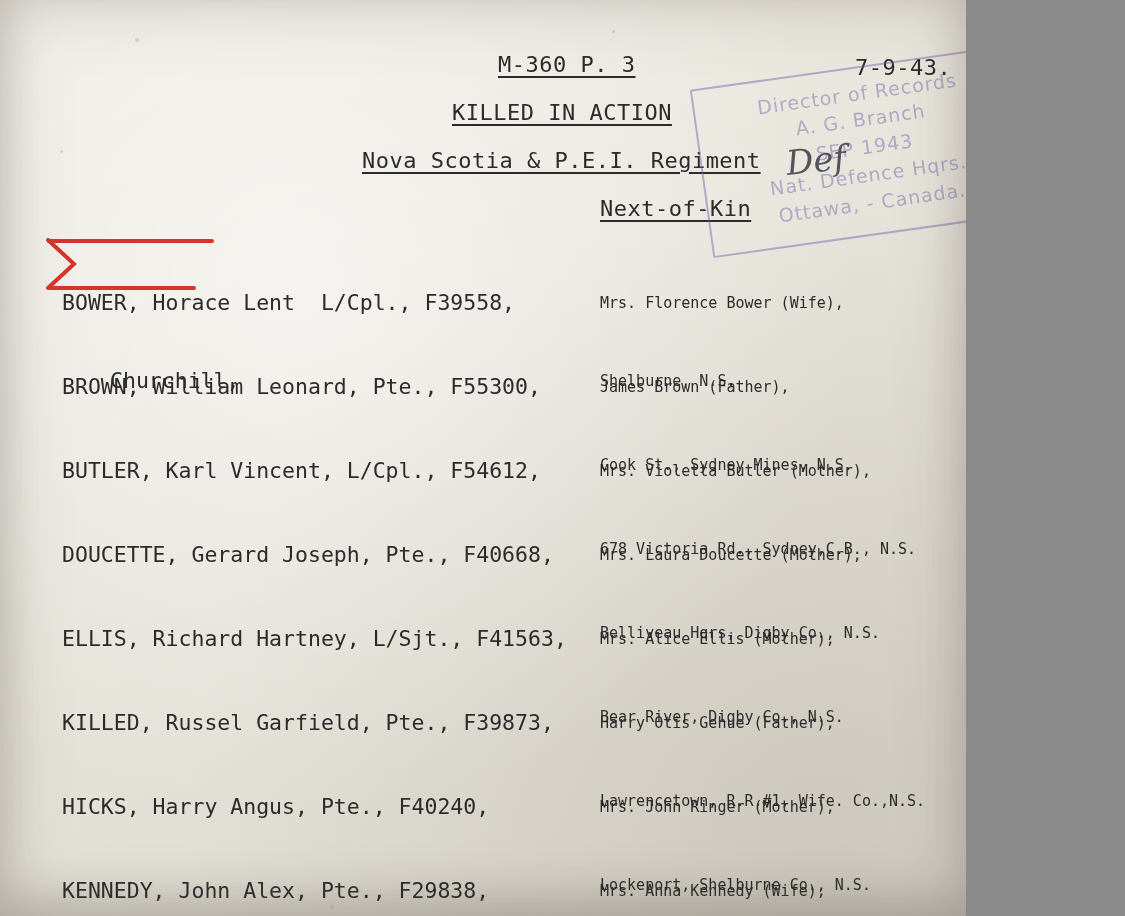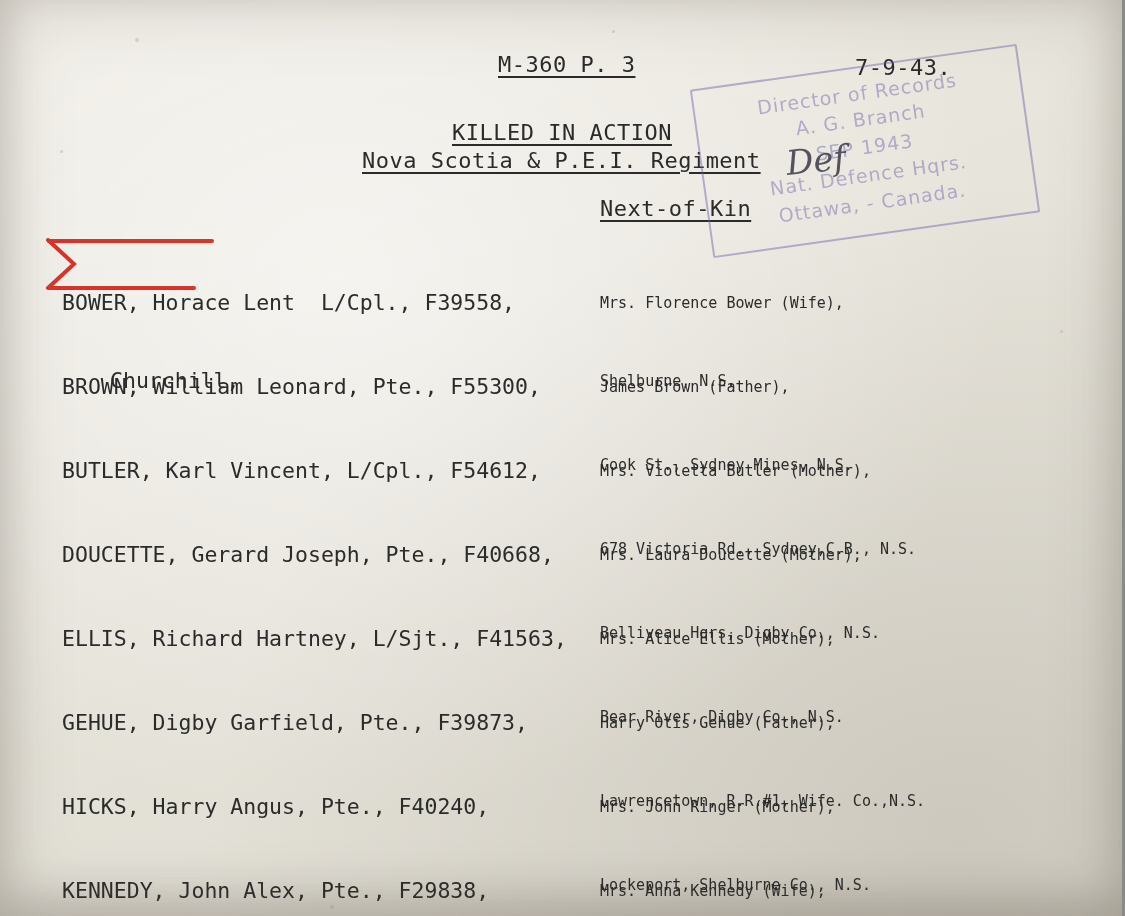--- a/index.html
+++ b/index.html
@@ -2,21 +2,21 @@
 <html><head>
 <meta charset="utf-8">
 <style>
   html, body {
     margin: 0;
     padding: 0;
     background: #8a8a8a;
   }
   .page {
     position: relative;
-    width: 1122px;
+    width: 966px;
     height: 916px;
     background: #bef264;
     overflow: hidden;
     font-family: "DejaVu Sans Mono", monospace;
     color: #2b2b2b;
   }
   
   .paper-tint {
     position: absolute;
     inset: 0;
@@ -42,21 +42,21 @@
     font-size: 22px;
     letter-spacing: 0.5px;
     white-space: pre;
   }
   .ul {
     text-decoration: underline;
     text-underline-offset: 4px;
   }
   .title-num   { left: 498px; top: 52px; }
   .date        { left: 855px; top: 55px; }
-  .kia         { left: 452px; top: 120px; }
+  .kia         { left: 452px; top: 100px; }
   .regiment    { left: 362px; top: 148px; }
   .nok         { left: 600px; top: 196px; }
 
   .entries {
     position: absolute;
     left: 0; top: 238px;
     width: 1125px;
   }
   .entry {
     position: relative;
@@ -209,21 +209,21 @@
         </div>
         <div class="kin-col">
           <div>Mrs. Alice Ellis (Mother),</div>
           <div>Bear River, Digby Co., N.S.</div>
           <div></div>
         </div>
       </div>
 
       <div class="entry">
         <div class="name-col">
-          <div class="l1">GEHUE, Digby Garfield, Pte., F39873,</div>
+          <div class="l1">KILLED, Russel Garfield, Pte., F39873,</div>
           <div class="l2"></div>
         </div>
         <div class="kin-col">
           <div>Harry Otis Gehue (Father),</div>
           <div>Lawrencetown, R.R.#1, Wife. Co.,N.S.</div>
           <div></div>
         </div>
       </div>
 
       <div class="entry">

